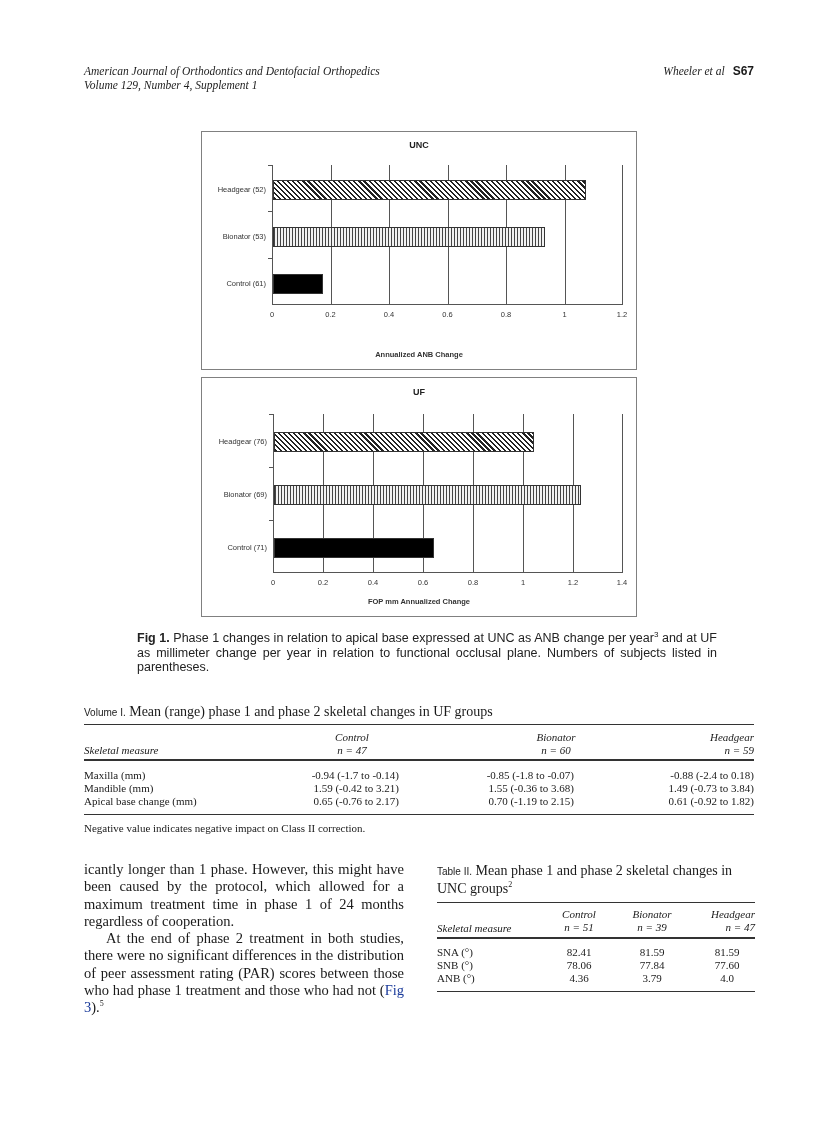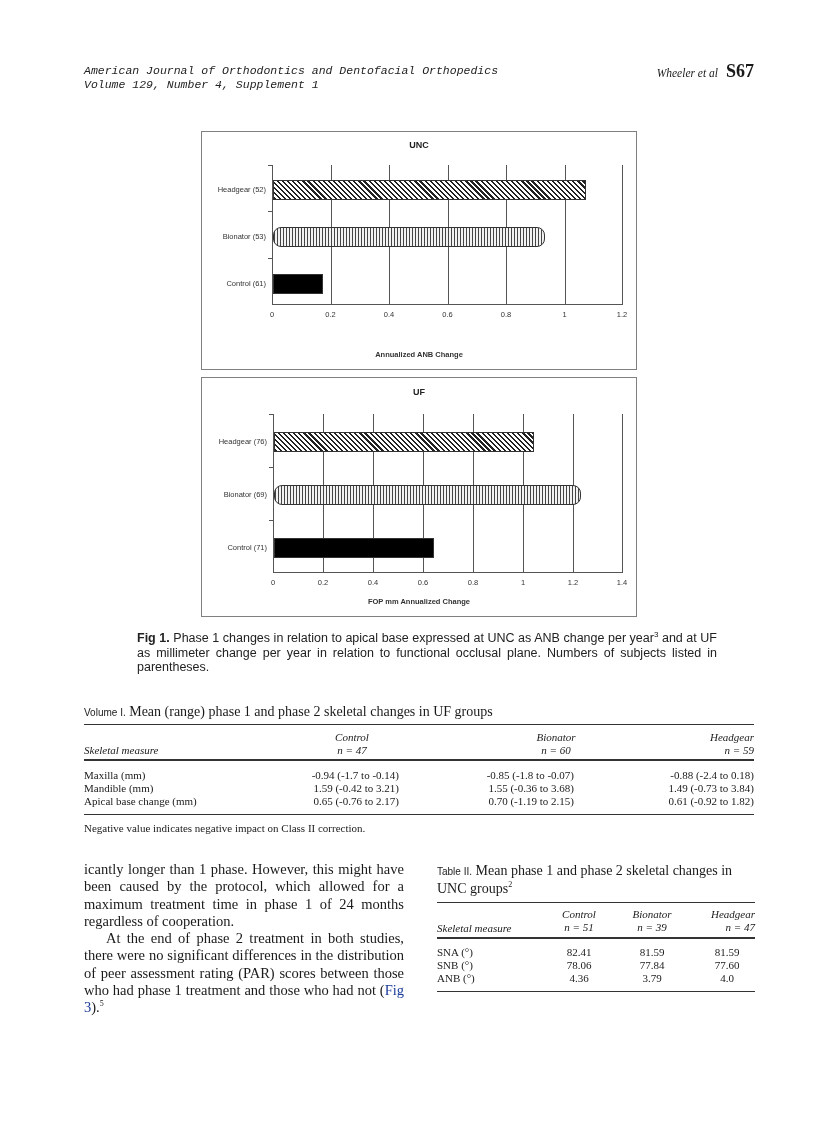--- a/index.html
+++ b/index.html
@@ -1,33 +1,33 @@
 <!DOCTYPE html>
 <html><head>
 <meta charset="utf-8">
 <style>
   html, body { margin: 0; padding: 0; background: #ffffff; }
   body { width: 838px; height: 1122px; position: relative; overflow: hidden;
          font-family: "Liberation Serif", serif; color: #1a1a1a; }
   .abs { position: absolute; }
-  .journal { left: 84px; top: 64px; font-style: italic; font-size: 11.5px; line-height: 14px; color: #222; font-family: Liberation Mono, monospace; }
+  .journal { left: 84px; top: 64px; font-style: italic; font-size: 11.5px; line-height: 14px; color: #222; }
   .runhead { right: 84px; top: 64px; font-size: 11.5px; line-height: 14px; }
   .runhead .auth { font-style: italic; margin-right: 8px; }
-  .runhead .pg { font-family: Liberation Serif, serif; font-weight: bold; font-size: 18px; }
+  .runhead .pg { font-family: Liberation Sans, sans-serif; font-weight: bold; font-size: 12px; }
 
   .chartbox { position: absolute; left: 201px; width: 436px; border: 1.5px solid #808080; background: #fff; box-sizing: border-box; }
   .chart-title { position: absolute; left: 0; right: 0; text-align: center; font-family: "Liberation Sans", sans-serif; font-weight: bold; font-size: 9px; color: #222; }
   .plot { position: absolute; }
   .grid { position: absolute; top: 0; bottom: 0; width: 1px; background: #555; }
   .yaxis { position: absolute; left: 0; top: 0; bottom: 0; width: 1px; background: #555; }
   .xaxis { position: absolute; left: 0; right: 0; bottom: 0; height: 1px; background: #555; }
   .tick { position: absolute; left: -4px; width: 4px; height: 1px; background: #555; }
   .bar { position: absolute; left: 1px; height: 20px; box-sizing: border-box; border: 1px solid #333; }
   .bar.diag { background: repeating-linear-gradient(45deg, #222 0 1.6px, #fff 1.6px 3.6px); }
-  .bar.vert { background: repeating-linear-gradient(90deg, #444 0 1px, #f2f2f2 1px 3px); border-radius: 8px; }
+  .bar.vert { background: repeating-linear-gradient(90deg, #444 0 1px, #f2f2f2 1px 3px); }
   .bar.solid { background: #000; }
   .cat { position: absolute; right: calc(100% + 8px); width: 90px; text-align: right; font-family: "Liberation Sans", sans-serif; font-size: 7.5px; color: #333; line-height: 10px; }
   .xt { position: absolute; top: calc(100% + 5px); font-family: "Liberation Sans", sans-serif; font-size: 7.5px; color: #333; transform: translateX(-50%); }
   .xlabel { position: absolute; left: 0; right: 0; text-align: center; font-family: "Liberation Sans", sans-serif; font-weight: bold; font-size: 7.5px; color: #333; }
 
   .caption { left: 137px; top: 631px; width: 580px; font-family: "Liberation Sans", sans-serif; font-size: 12.5px; line-height: 14.5px; color: #222; text-align: justify; }
   .caption b { font-weight: bold; }
   sup { font-size: 8px; line-height: 0; }
 
   .t1-title { left: 84px; top: 704px; font-size: 14px; }

